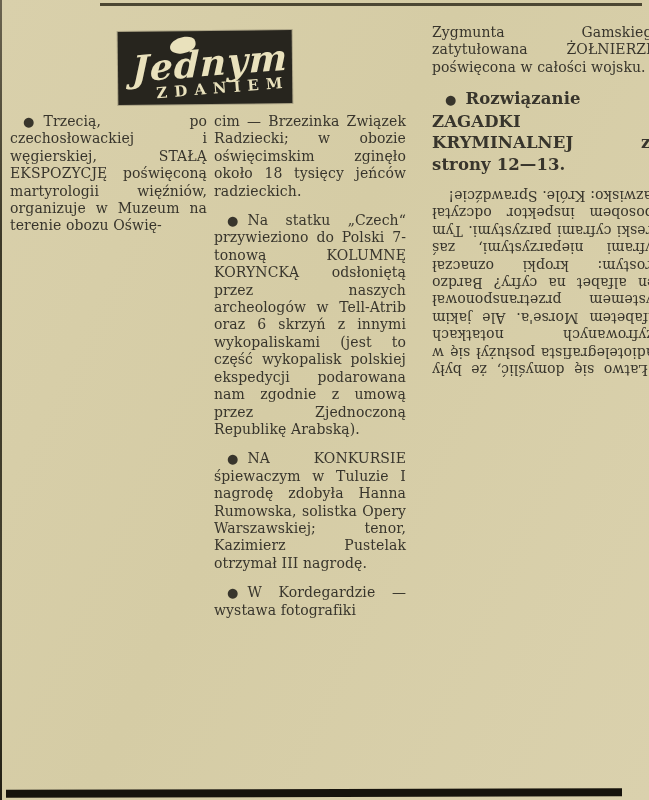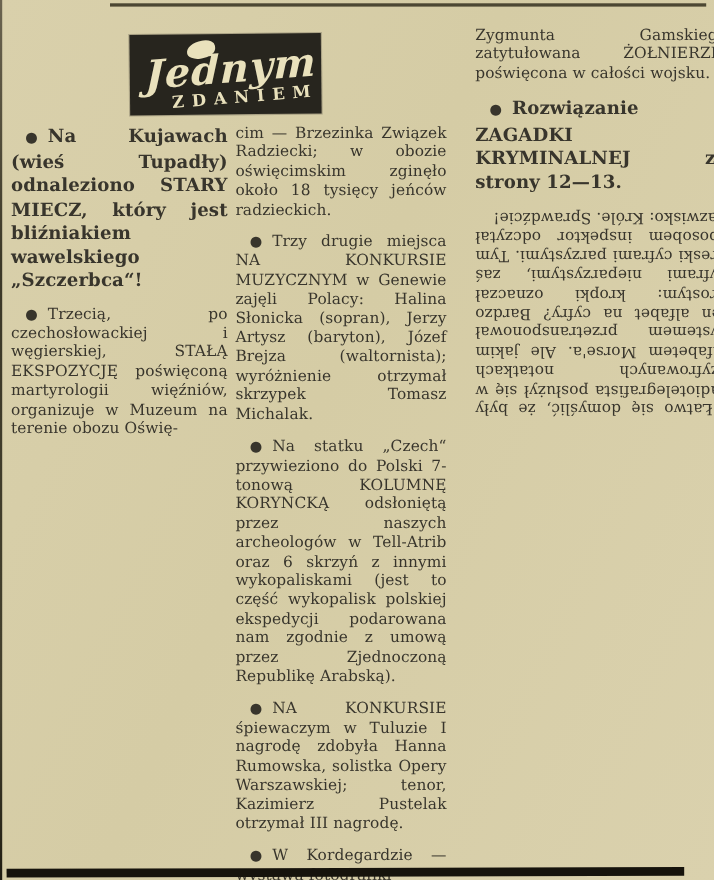--- a/index.html
+++ b/index.html
@@ -86,26 +86,24 @@
   <div class="left-rule"></div>
   <div class="top-rule"></div>
 
   <div class="logo">
     <div class="logo-blob"></div>
     <div class="logo-script">Jednym</div>
     <div class="logo-caps">ZDANIEM</div>
   </div>
 
   <div class="col col1">
-      <p class="item lead"><span class="bullet">●</span>Na Kujawach (wieś Tupadły) odnaleziono STARY MIECZ, który jest bliźniakiem wawelskiego „Szczerbca“!</p>
       <p class="item"><span class="bullet">●</span>Trzecią, po czechosłowackiej i węgierskiej, STAŁĄ EKSPOZYCJĘ poświęconą martyrologii więźniów, organizuje w Muzeum na terenie obozu Oświę-</p>
     </div>
   <div class="col col2">
       <p class="item no-indent">cim — Brzezinka Związek Radziecki; w obozie oświęcimskim zginęło około 18 tysięcy jeńców radzieckich.</p>
-      <p class="item"><span class="bullet">●</span>Trzy drugie miejsca NA KONKURSIE MUZYCZNYM w Genewie zajęli Polacy: Halina Słonicka (sopran), Jerzy Artysz (baryton), Józef Brejza (waltornista); wyróżnienie otrzymał skrzypek Tomasz Michalak.</p>
       <p class="item"><span class="bullet">●</span>Na statku „Czech“ przywieziono do Polski 7-tonową KOLUMNĘ KORYNCKĄ odsłoniętą przez naszych archeologów w Tell-Atrib oraz 6 skrzyń z innymi wykopaliskami (jest to część wykopalisk polskiej ekspedycji podarowana nam zgodnie z umową przez Zjednoczoną Republikę Arabską).</p>
       <p class="item"><span class="bullet">●</span>NA KONKURSIE śpiewaczym w Tuluzie I nagrodę zdobyła Hanna Rumowska, solistka Opery Warszawskiej; tenor, Kazimierz Pustelak otrzymał III nagrodę.</p>
       <p class="item"><span class="bullet">●</span>W Kordegardzie — wystawa fotografiki</p>
     </div>
   <div class="col col3">
       <p class="item no-indent">Zygmunta Gamskiego zatytułowana ŻOŁNIERZE, poświęcona w całości wojsku.</p>
       <p class="item lead"><span class="bullet">●</span>Rozwiązanie ZAGADKI KRYMINALNEJ ze strony 12—13.</p>
       <p class="item flipped">Łatwo się domyślić, że były radiotelegrafista posłużył się w szyfrowanych notatkach alfabetem Morse'a. Ale jakim systemem przetransponował ten alfabet na cyfry? Bardzo prostym: kropki oznaczał cyframi nieparzystymi, zaś kreski cyframi parzystymi. Tym sposobem inspektor odczytał nazwisko: Króle. Sprawdźcie!</p>
     </div>
 

